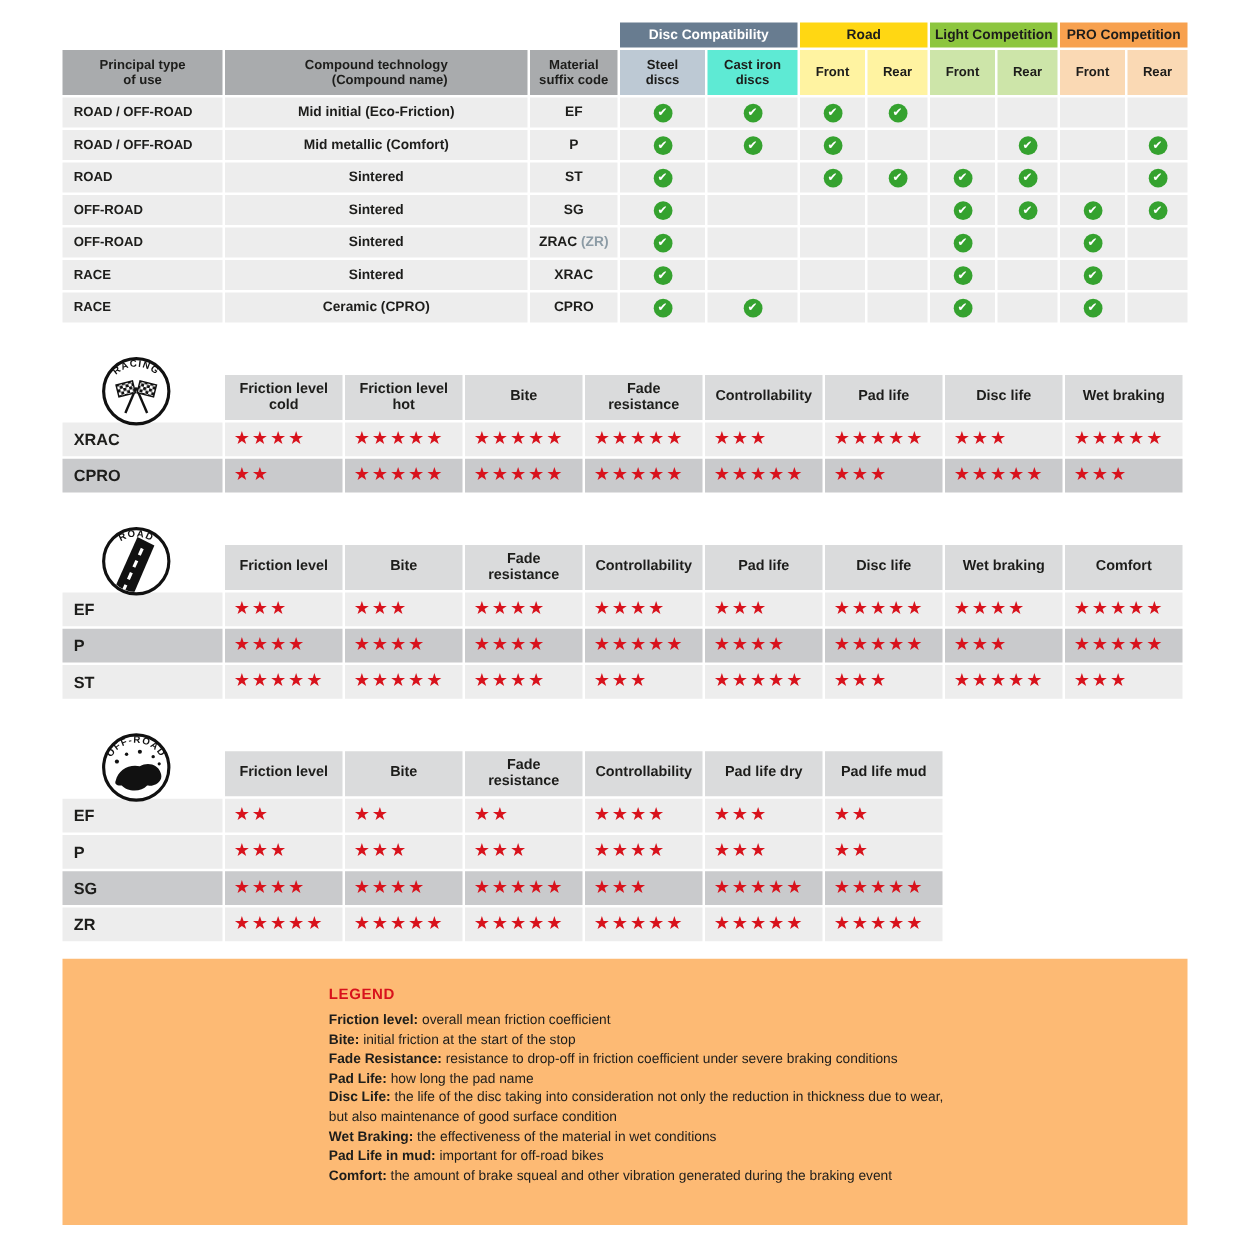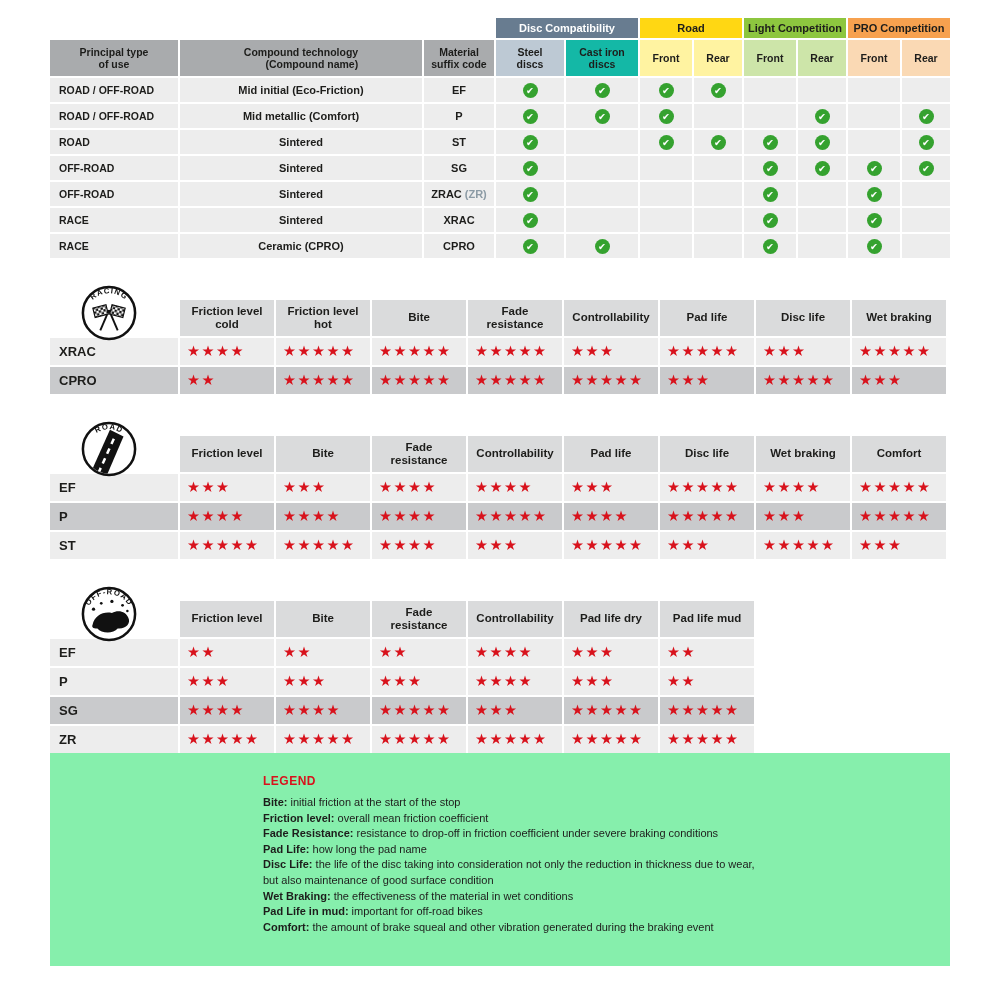--- a/index.html
+++ b/index.html
@@ -44,21 +44,21 @@
   .sec-row-label { height: 27px; justify-content: flex-start; padding-left: 9px; font-weight: bold; font-size: 13px; }
   .star-cell { height: 27px; justify-content: flex-start; padding-left: 7px; }
   .bg-l { background: #EDEDED; }
   .bg-d { background: #C9CACC; }
   .stars {
     color: #D8121C; font-size: 14.5px; letter-spacing: 1.5px;
     font-family: "DejaVu Sans", sans-serif; line-height: 1; white-space: nowrap;
   }
 
   
-  .legend { height: 213px; background: #86efac; padding-top: 21px; }
+  .legend { margin-top: 14px; height: 213px; background: #fdba74; padding-top: 21px; }
   .legend-inner { margin-left: 213px; width: 610px; }
   .legend-title { color: #D8121C; font-weight: bold; font-size: 12px; margin-bottom: 7px; letter-spacing: 0.5px; }
   .lg-line { font-size: 11px; line-height: 1.42; }
   .lg-term { font-weight: bold; }
   .lg-def { white-space: pre-line; }
 </style>
 </head>
 <body>
 
 <div class="page">
@@ -68,21 +68,21 @@
       <div class="cell group-cell" style="background: rgb(141, 198, 63); color: rgb(29, 29, 27); grid-area: 1 / 8 / auto / span 2;">Light Competition</div>
       <div class="cell group-cell" style="background: rgb(247, 161, 79); color: rgb(29, 29, 27); grid-area: 1 / 10 / auto / span 2;">PRO Competition</div>
       <div class="cell subhead gray" style="grid-area: 2 / 1;">Principal type
 of use</div>
       <div class="cell subhead gray" style="grid-area: 2 / 2; text-align: right;">Compound technology
 (Compound name)</div>
       <div class="cell subhead gray" style="grid-area: 2 / 3;">Material
 suffix code</div>
       <div class="cell subhead" style="background: rgb(189, 201, 212); grid-area: 2 / 4;">Steel
 discs</div>
-      <div class="cell subhead" style="background: #14b8a6; grid-area: 2 / 5;">Cast iron
+      <div class="cell subhead" style="background: #5eead4; grid-area: 2 / 5;">Cast iron
 discs</div>
       <div class="cell subhead" style="background: rgb(255, 243, 161); grid-area: 2 / 6;">Front</div>
       <div class="cell subhead" style="background: rgb(255, 243, 161); grid-area: 2 / 7;">Rear</div>
       <div class="cell subhead" style="background: rgb(205, 229, 169); grid-area: 2 / 8;">Front</div>
       <div class="cell subhead" style="background: rgb(205, 229, 169); grid-area: 2 / 9;">Rear</div>
       <div class="cell subhead" style="background: rgb(250, 217, 180); grid-area: 2 / 10;">Front</div>
       <div class="cell subhead" style="background: rgb(250, 217, 180); grid-area: 2 / 11;">Rear</div>
       <div class="cell dcell use-cell" style="grid-area: 3 / 1;">ROAD / OFF-ROAD</div>
       <div class="cell dcell compound-cell" style="grid-area: 3 / 2;">Mid initial (Eco-Friction)</div>
       <div class="cell dcell code-cell" style="grid-area: 3 / 3;">
@@ -540,22 +540,22 @@
           <div class="cell star-cell bg-l">
             <span class="stars">★★★★★</span>
           </div>
         </div>
       </section>
     </div>
   <div class="legend">
     <div class="legend-inner">
       <div class="legend-title">LEGEND</div>
       <div id="legend-items">
+          <div class="lg-line"><span class="lg-term">Friction level:</span><span class="lg-def"> overall mean friction coefficient</span></div>
           <div class="lg-line"><span class="lg-term">Bite:</span><span class="lg-def"> initial friction at the start of the stop</span></div>
-          <div class="lg-line"><span class="lg-term">Friction level:</span><span class="lg-def"> overall mean friction coefficient</span></div>
           <div class="lg-line"><span class="lg-term">Fade Resistance:</span><span class="lg-def"> resistance to drop-off in friction coefficient under severe braking conditions</span></div>
           <div class="lg-line"><span class="lg-term">Pad Life:</span><span class="lg-def"> how long the pad name</span></div>
           <div class="lg-line"><span class="lg-term">Disc Life:</span><span class="lg-def"> the life of the disc taking into consideration not only the reduction in thickness due to wear,
 but also maintenance of good surface condition</span></div>
           <div class="lg-line"><span class="lg-term">Wet Braking:</span><span class="lg-def"> the effectiveness of the material in wet conditions</span></div>
           <div class="lg-line"><span class="lg-term">Pad Life in mud:</span><span class="lg-def"> important for off-road bikes</span></div>
           <div class="lg-line"><span class="lg-term">Comfort:</span><span class="lg-def"> the amount of brake squeal and other vibration generated during the braking event</span></div>
         </div>
     </div>
   </div>

